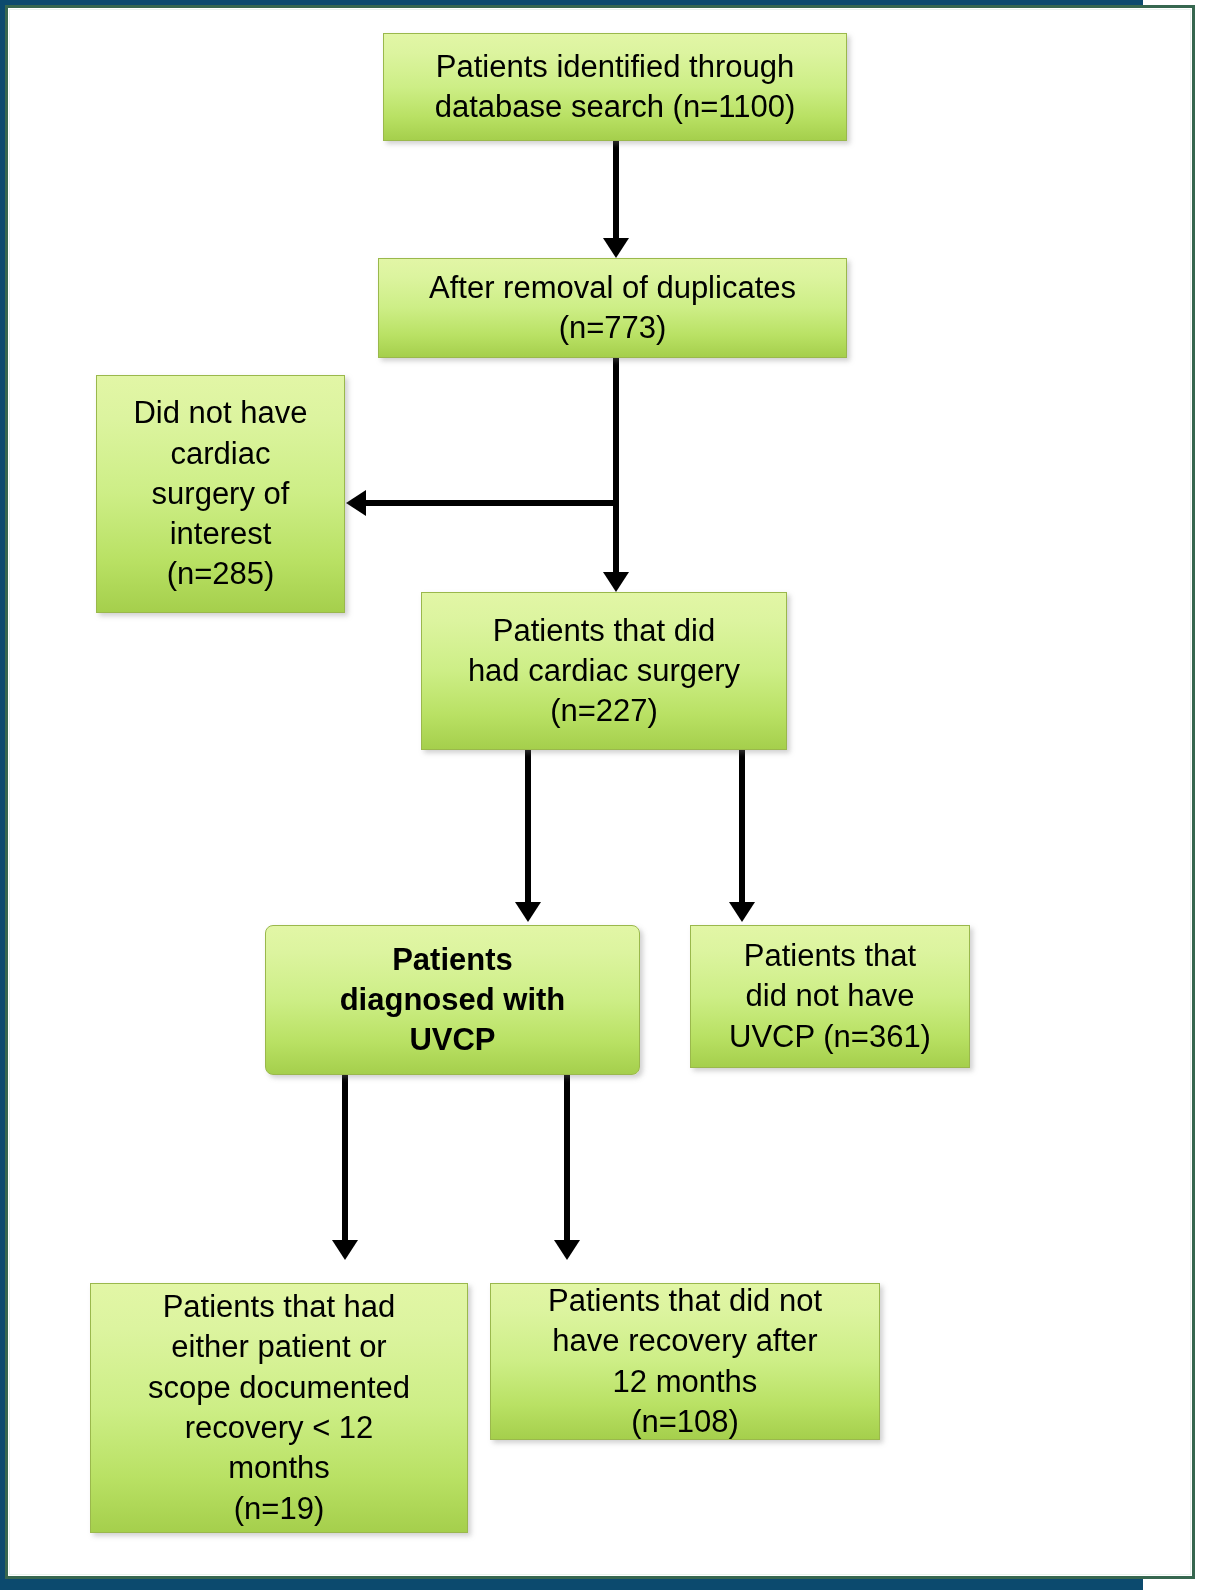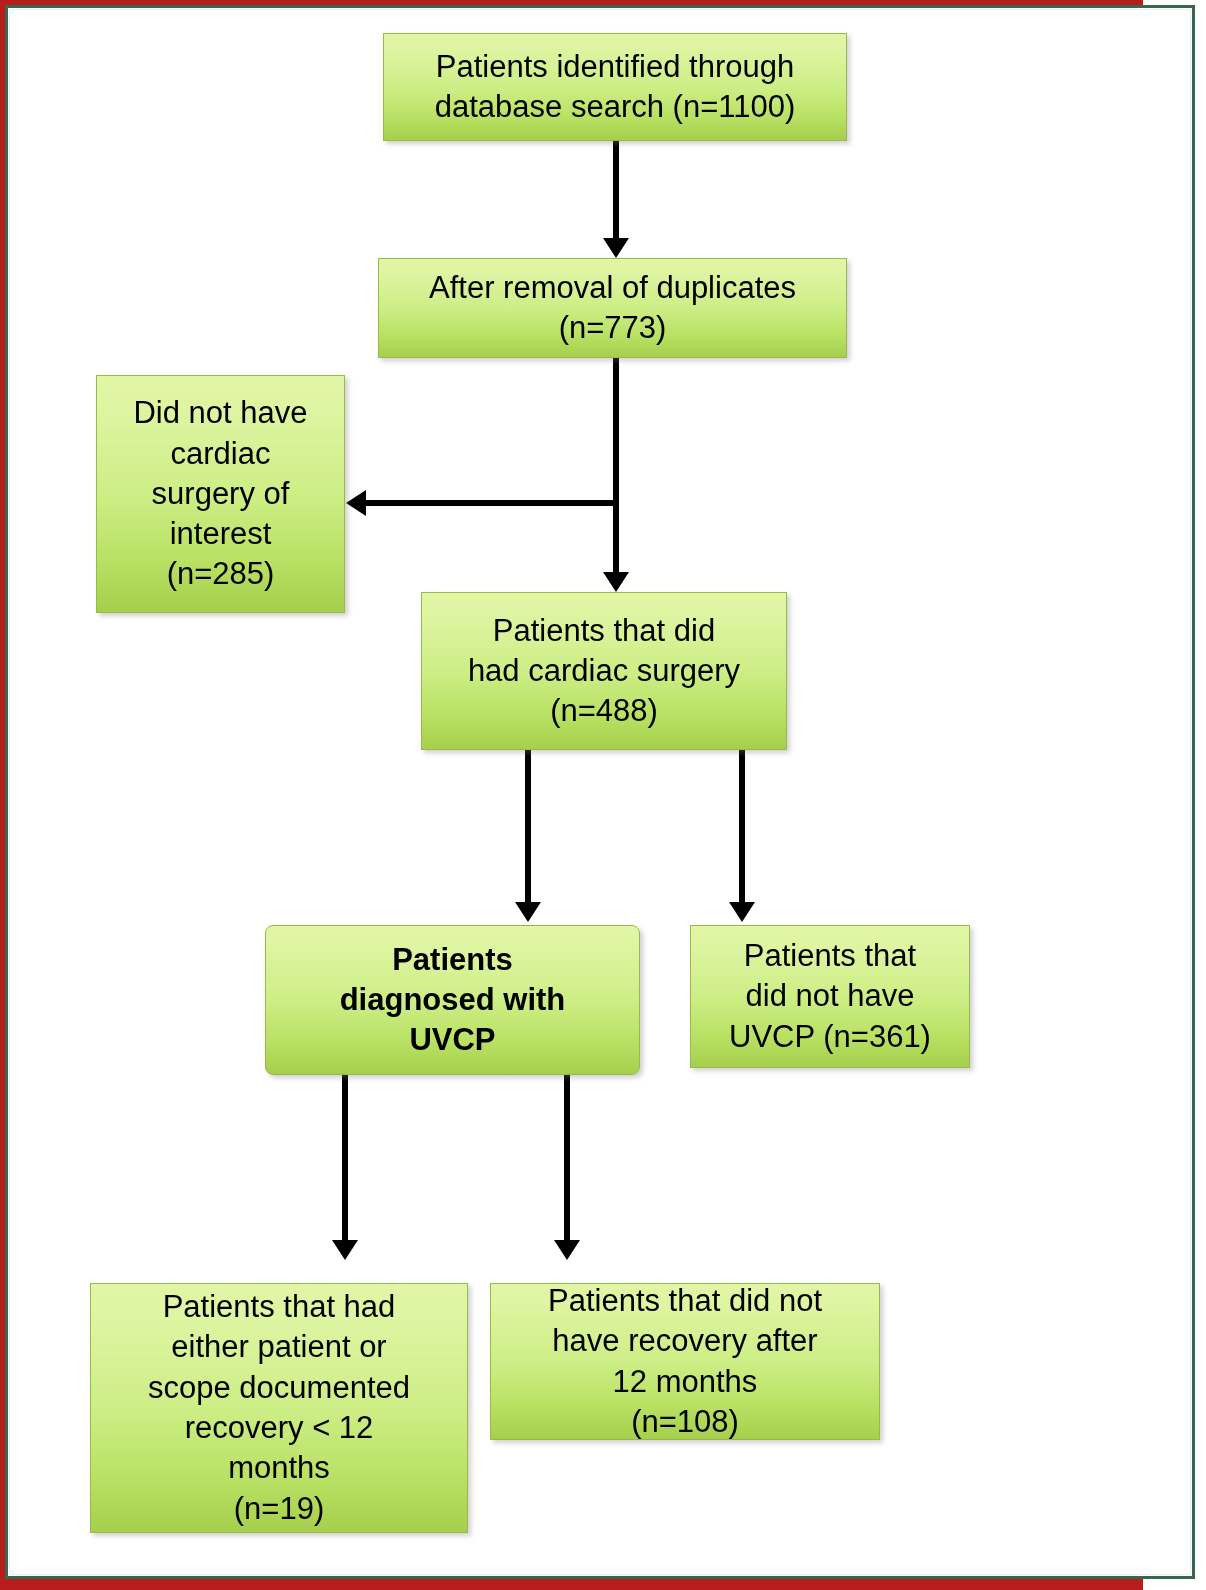--- a/index.html
+++ b/index.html
@@ -11,21 +11,21 @@
     width: 1206px;
     height: 1590px;
     font-family: "Liberation Sans", sans-serif;
     overflow: hidden;
   }
 
   #canvas {
     position: relative;
     width: 1143px;
     height: 1590px;
-    background: #b91c1c;
+    background: #0c4a6e;
   }
 
   
   .frame {
     position: absolute;
     left: 5px;
     top: 5px;
     width: 1190px;
     height: 1574px;
     border: 3px solid #36674f;
@@ -147,21 +147,21 @@
     <span class="txt">Did not have
 cardiac
 surgery of
 interest
 (n=285)</span>
   </div>
 
   <div class="node" style="left:421px; top:592px; width:366px; height:158px;">
     <span class="txt">Patients that did
 had cardiac surgery
-(n=488)</span>
+(n=227)</span>
   </div>
 
   <div class="node bold-node" style="left:265px; top:925px; width:375px; height:150px;border-radius:8px;">
     <span class="txt"><span>Patients
 diagnosed with
 UVCP</span></span>
   </div>
 
   <div class="node" style="left:690px; top:925px; width:280px; height:143px;">
     <span class="txt">Patients that

